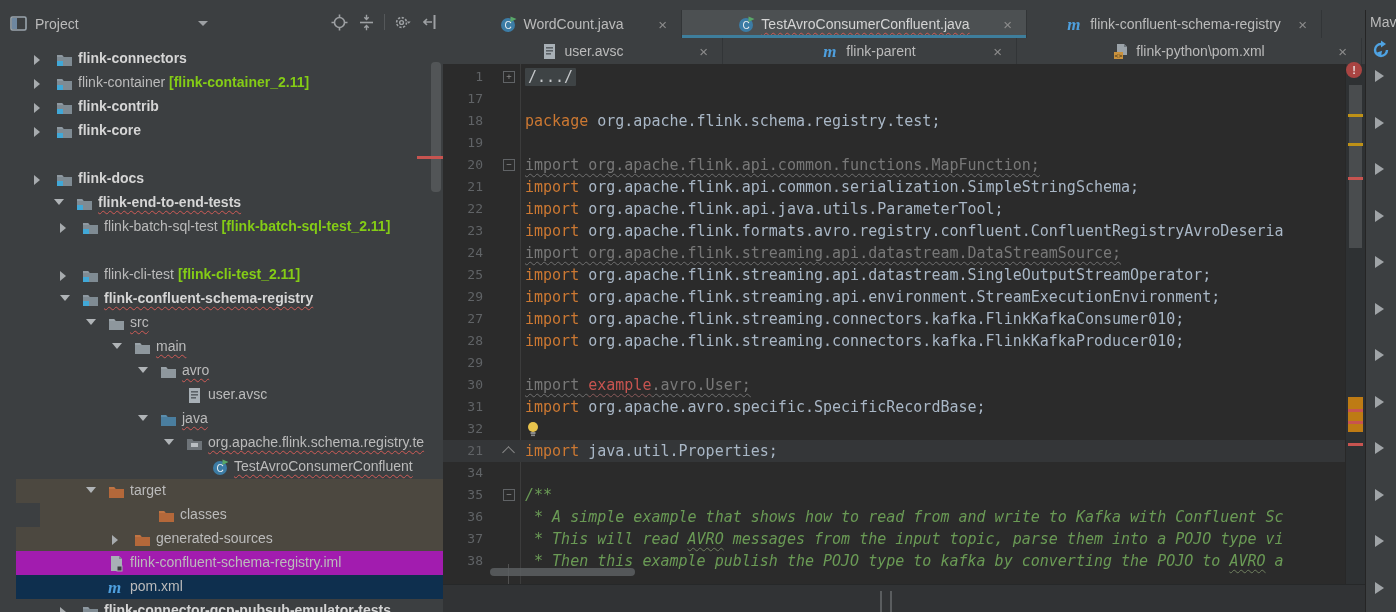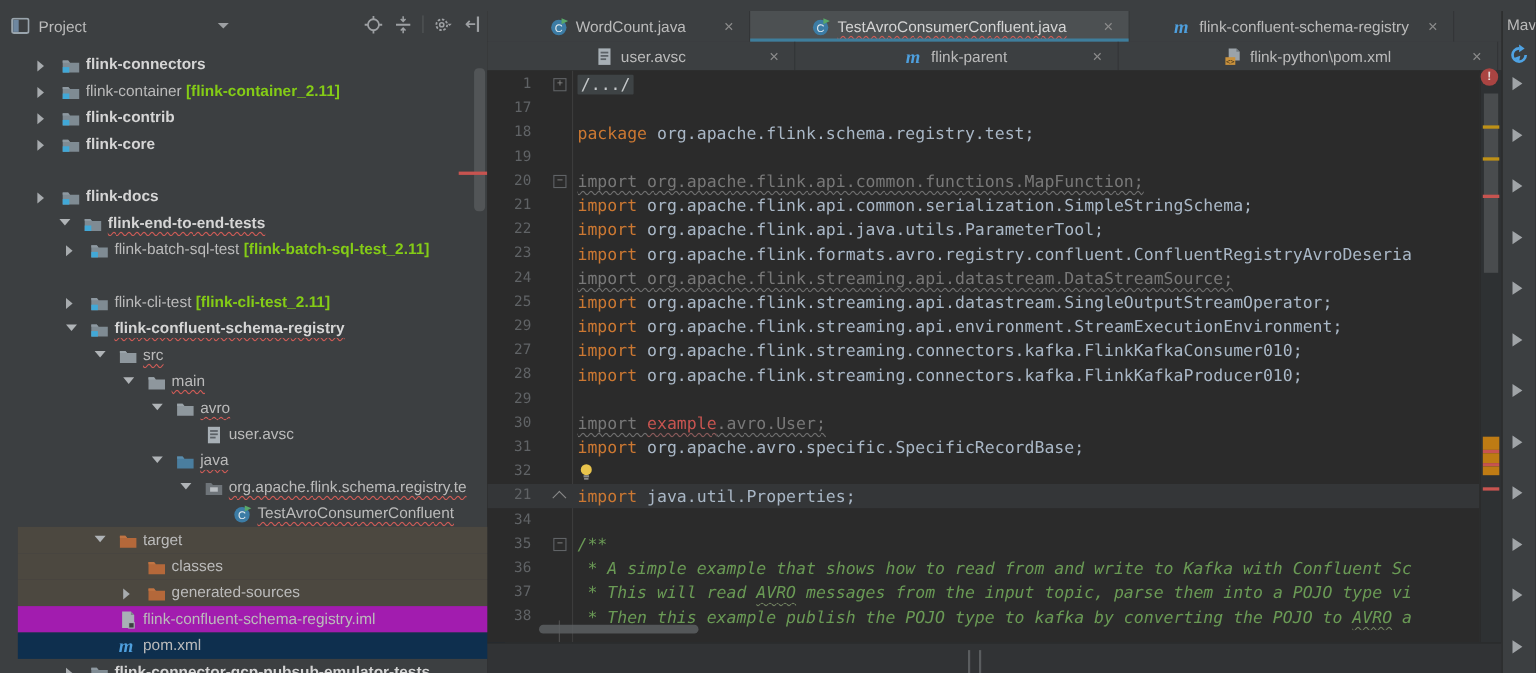--- a/index.html
+++ b/index.html
@@ -261,21 +261,21 @@
           <span class="tw-label err-squig" style="left:218px">TestAvroConsumerConfluent</span>
         </div>
         <div class="tree-row excl" style="top: 443px;">
           <span class="tw-arrow arr-e" style="left:70px"></span>
           <span class="tw-icon" style="left:92px"><svg width="17" height="17" viewBox="0 0 17 17">
               <path d="M1 4 h5 l1.6 2 H16 v9 H1 Z" fill="#B4683A"></path>
               <path d="M1 4 h5 l1.6 2 H1 Z" fill="#C07443"></path>
             </svg></span>
           <span class="tw-label" style="left:114px">target</span>
         </div>
-        <div class="tree-row excl" style="top: 467px;">
+        <div class="tree-row excl" style="top: 467px; margin-left: 24px;">
           <span class="tw-icon" style="left:118px"><svg width="17" height="17" viewBox="0 0 17 17">
               <path d="M1 4 h5 l1.6 2 H16 v9 H1 Z" fill="#B4683A"></path>
               <path d="M1 4 h5 l1.6 2 H1 Z" fill="#C07443"></path>
             </svg></span>
           <span class="tw-label" style="left:140px">classes</span>
         </div>
         <div class="tree-row excl" style="top: 491px;">
           <span class="tw-arrow arr-c" style="left:96px"></span>
           <span class="tw-icon" style="left:118px"><svg width="17" height="17" viewBox="0 0 17 17">
               <path d="M1 4 h5 l1.6 2 H16 v9 H1 Z" fill="#B4683A"></path>

